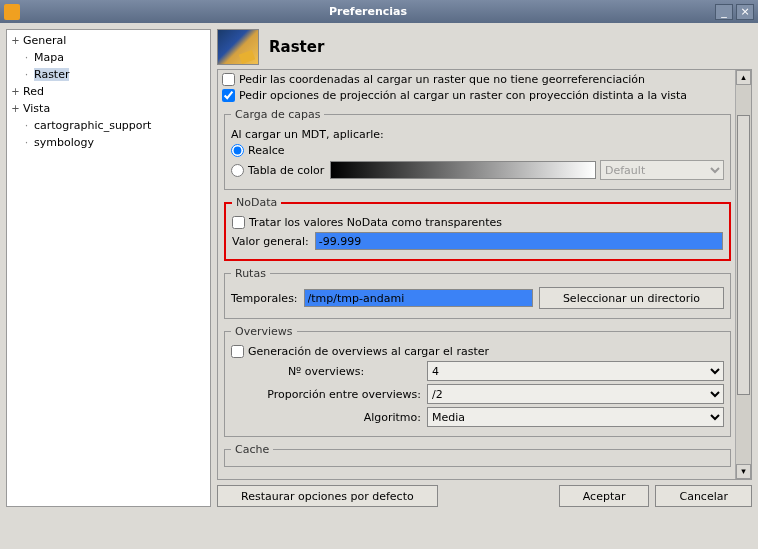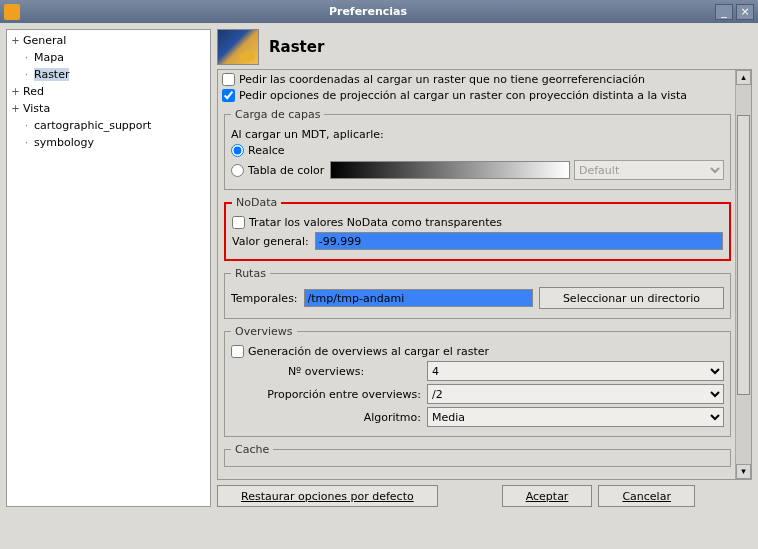--- a/index.html
+++ b/index.html
@@ -37,21 +37,21 @@
 legend { padding: 0 4px; color: #333; }
 .row { display: flex; align-items: center; margin: 3px 0; }
 .row label { margin-left: 4px; }
 input[type=checkbox], input[type=radio] { width: 13px; height: 13px; }
 input[type=text] { border: 1px solid #888; background: #3b82f6; height: 18px; padding: 0 3px; }
 select { border: 1px solid #888; background: #efeeea; height: 20px; }
 .gradient-bar { height: 18px; flex: 1; background: linear-gradient(to right, #000, #fff); border: 1px solid #888; margin: 0 4px 0 6px; }
 .btn { background: #e5e3dd; border: 1px solid #888; height: 22px; padding: 0 23px; cursor: pointer; }
 .toprow-cut { display: flex; align-items: center; margin: 4px 2px 2px; }
 
-.bottombar { display: flex; justify-content: flex-start; gap: 4px; padding: 5px 0 0; text-decoration: underline; }
+.bottombar { display: flex; justify-content: space-between; gap: 4px; padding: 5px 0 0; }
 .bottombar .group2 { margin-left: 60px; display: flex; gap: 6px; }
 </style>
 </head>
 <body>
 
 <div class="titlebar">
   <div class="icon-box"></div>
   <div class="title">Preferencias</div>
   <div class="win-btn">_</div>
   <div class="win-btn">×</div>
@@ -112,21 +112,21 @@
               <span>Al cargar un MDT, aplicarle:</span>
             </div>
           <div class="row">
               <input type="radio" name="mdt" checked="" style="">
               <label>Realce</label>
             </div>
           <div class="row">
             <input type="radio" name="mdt" style="">
             <label>Tabla de color</label>
             <div class="gradient-bar"></div>
-            <select style="width:150px;" disabled=""><option>Default</option></select>
+            <select style="width:124px;" disabled=""><option>Default</option></select>
           </div>
         </fieldset>
 
         <fieldset class="highlight">
           <legend>NoData</legend>
           <div class="row">
               <input type="checkbox" style="">
               <label>Tratar los valores NoData como transparentes</label>
             </div>
           <div class="row">

